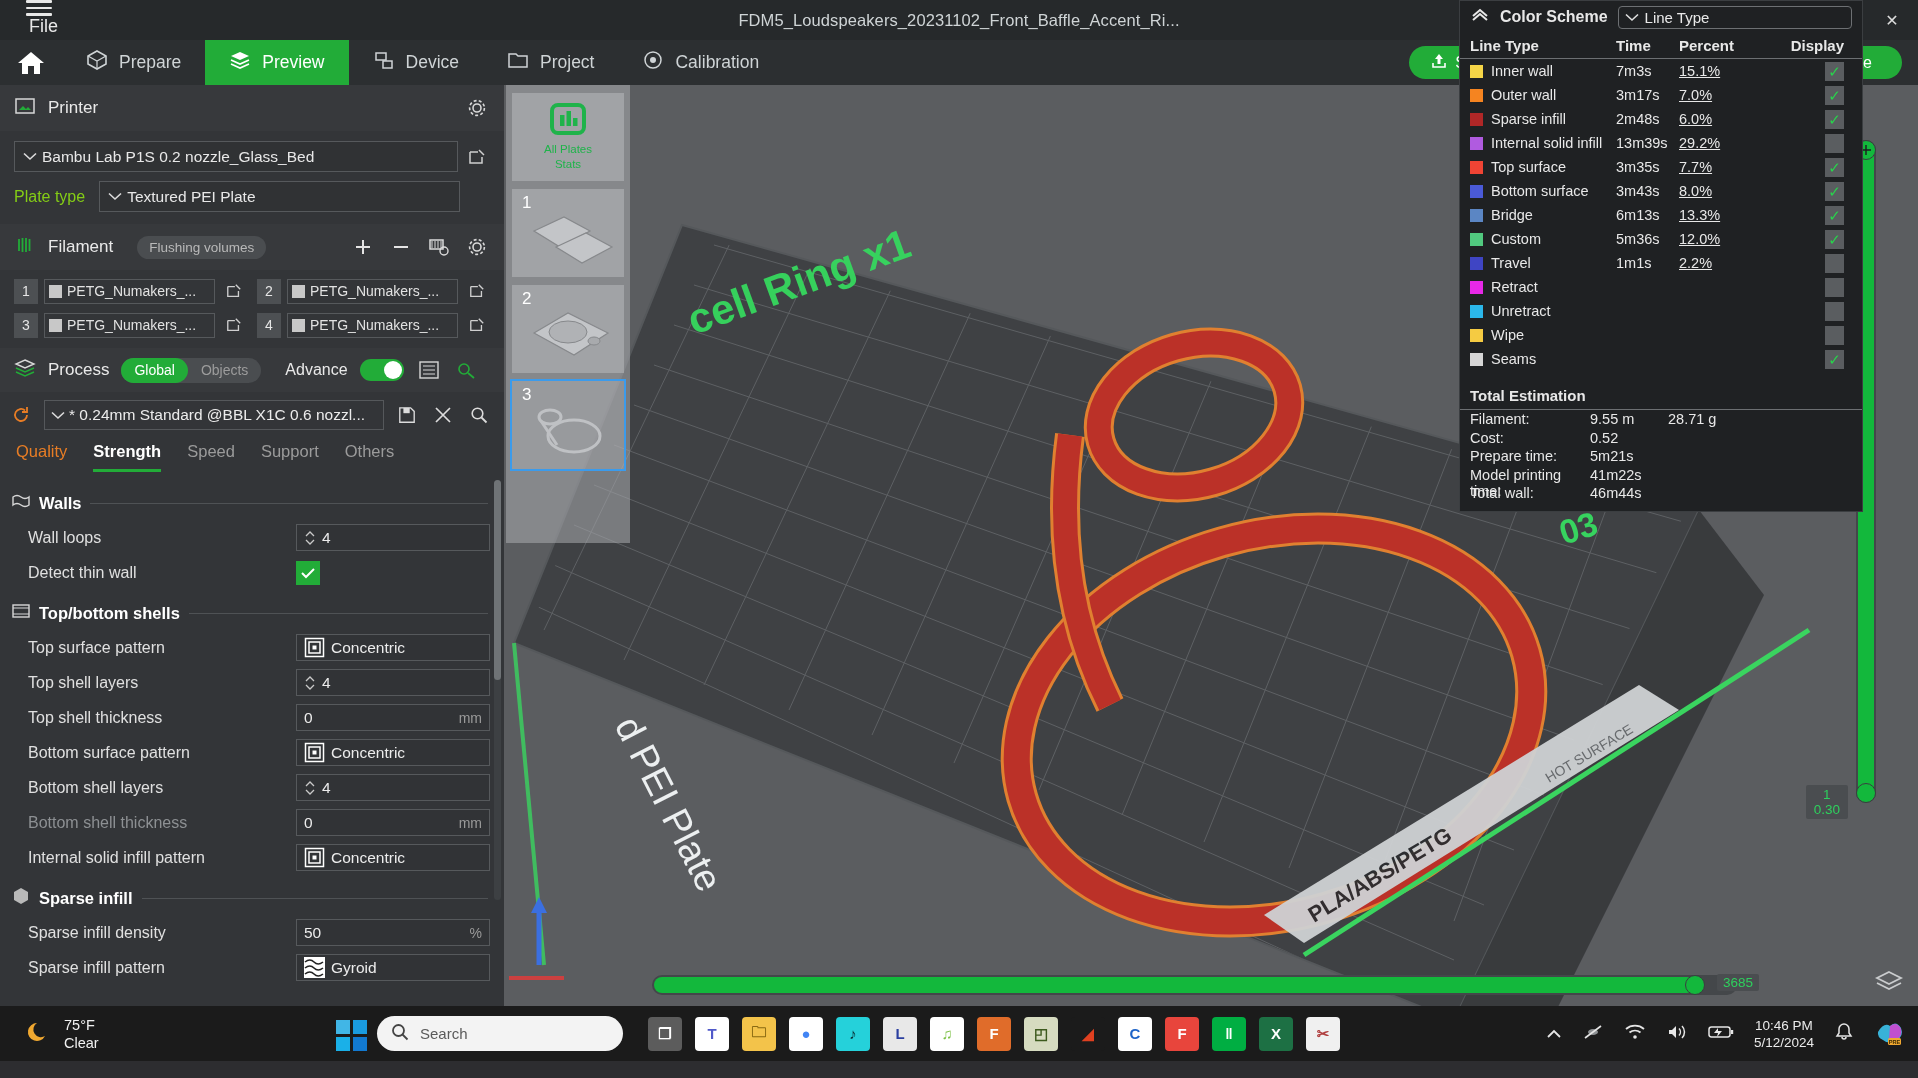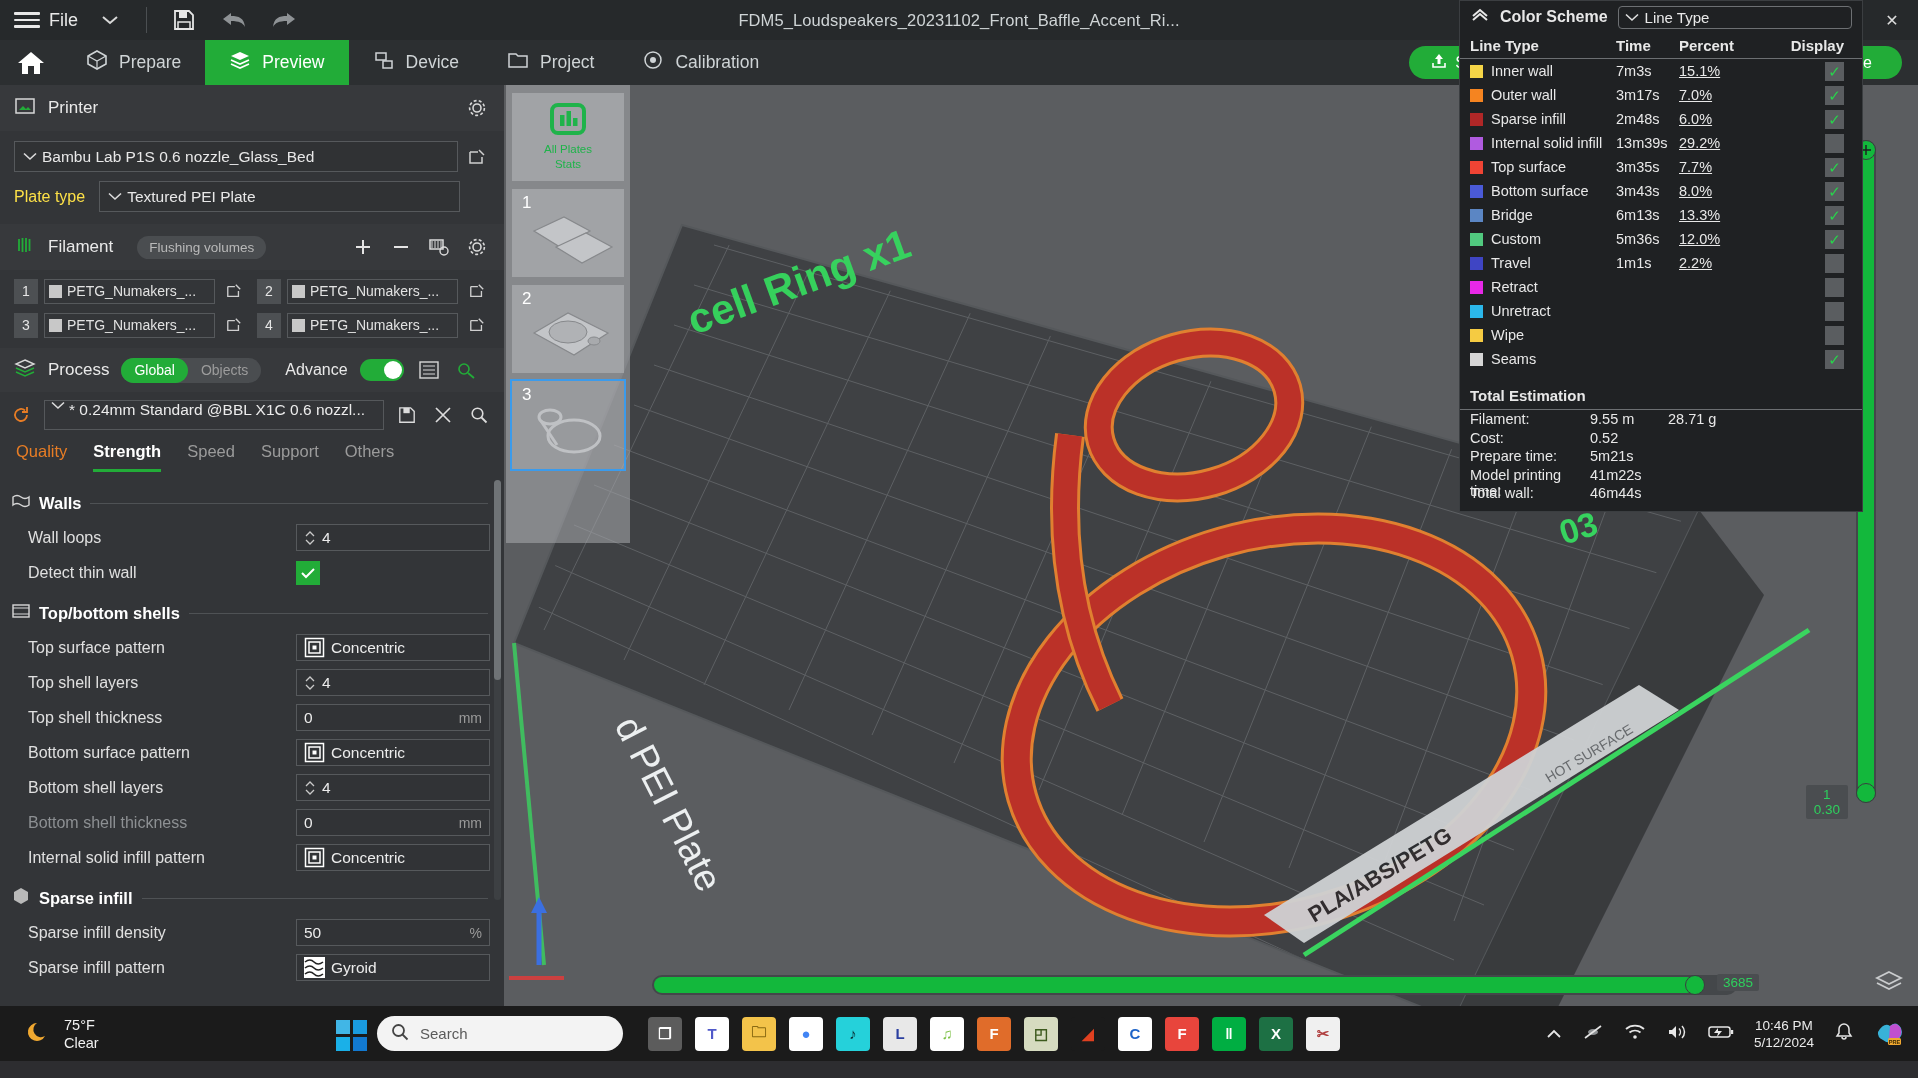--- a/index.html
+++ b/index.html
@@ -10,21 +10,21 @@
     font-family: "Liberation Sans", sans-serif;
     -webkit-font-smoothing: antialiased;
   }
   .app { position: relative; width: 1918px; height: 1078px; }
 
   
   .titlebar {
     position: absolute; left: 0; top: 0; width: 1918px; height: 40px;
     background: #26292b; display: flex; align-items: center;
   }
-  .tb-left { display: flex; align-items: center; height: 40px; padding-left: 14px; }
+  .tb-left { display: flex; align-items: center; height: 40px; padding-left: 14px; flex-direction: column; }
   .hamburger { width: 26px; height: 20px; display: flex; flex-direction: column; justify-content: center; gap: 4px; }
   .hamburger i { display: block; height: 2.5px; background: #e8e8e8; border-radius: 1px; }
   .tb-file { color: #e9e9e9; font-size: 18px; margin-left: 9px; }
   .tb-chev { margin-left: 22px; color: #dcdcdc; font-size: 15px; }
   .tb-sep { width: 1px; height: 26px; background: #4b4f52; margin: 0 20px 0 26px; }
   .tb-ico { width: 34px; height: 34px; display: flex; align-items: center; justify-content: center; margin-right: 16px; }
   .tb-title {
     position: absolute; left: 0; right: 0; text-align: center;
     color: #cfd4d6; font-size: 16.5px; letter-spacing: .1px; pointer-events: none;
   }
@@ -63,21 +63,21 @@
     height: 46px; display: flex; align-items: center; padding: 0 14px;
     background: #37393c; color: #e9e9e9; font-size: 17px; gap: 12px;
   }
   .lp-section-head .spacer { flex: 1; }
   .lp-body { padding: 10px 14px 6px 14px; }
   .combo {
     height: 31px; border: 1px solid #56595c; background: #303234; color: #e8e8e8;
     display: flex; align-items: center; padding: 0 8px; font-size: 15.5px; gap: 5px;
   }
   .row { display: flex; align-items: center; gap: 10px; }
-  .lbl { color: #fde047; font-size: 16px; }
+  .lbl { color: #84cc16; font-size: 16px; }
   .pill {
     background: #4a4d50; color: #b9b9b9; border-radius: 12px; font-size: 13.5px;
     padding: 4px 12px;
   }
   .icobtn { width: 26px; height: 26px; display: flex; align-items: center; justify-content: center; color: #d8d8d8; cursor: pointer; }
   .fila-grid { display: grid; grid-template-columns: 1fr 1fr; gap: 8px 10px; padding: 8px 14px 10px 14px; }
   .fila-item { display: flex; align-items: center; gap: 6px; }
   .fila-num {
     width: 24px; height: 25px; background: #4d5053; color: #e6e6e6; font-size: 14px;
     display: flex; align-items: center; justify-content: center;
@@ -89,21 +89,21 @@
   .swatch { width: 13px; height: 13px; background: #c8c8c8; flex: none; }
 
   .proc-head { height: 44px; display: flex; align-items: center; padding: 0 14px; background: #37393c; gap: 12px; }
   .seg { display: flex; background: #4a4d50; border-radius: 13px; height: 25px; align-items: center; }
   .seg span { font-size: 14px; padding: 0 13px; line-height: 25px; color: #9c9c9c; }
   .seg span.on { background: #22ac38; color: #fff; border-radius: 13px; height: 25px; }
   .toggle { width: 44px; height: 22px; border-radius: 11px; background: #22ac38; position: relative; }
   .toggle i { position: absolute; right: 2px; top: 2px; width: 18px; height: 18px; border-radius: 50%; background: #fff; }
 
   .preset-row { display: flex; align-items: center; gap: 10px; padding: 8px 12px 6px 8px; }
-  .preset-box { flex: 1; height: 30px; border: 1px solid #55585b; display: flex; align-items: flex-start; padding: 0 6px; color: #ececec; font-size: 15.5px; gap: 4px; overflow: hidden; white-space: nowrap; }
+  .preset-box { flex: 1; height: 30px; border: 1px solid #55585b; display: flex; align-items: center; padding: 0 6px; color: #ececec; font-size: 15.5px; gap: 4px; overflow: hidden; white-space: nowrap; }
 
   .tabs { display: flex; gap: 26px; padding: 6px 16px 0 16px; }
   .tab { font-size: 16.5px; color: #9b9b9b; padding-bottom: 8px; cursor: pointer; }
   .tab.quality { color: #e87d25; }
   .tab.active { color: #ffffff; font-weight: bold; border-bottom: 3px solid #22ac38; }
 
   .settings { padding: 8px 0 0 0; position: relative; height: 545px; overflow: hidden; }
   .grp { display: flex; align-items: center; gap: 9px; padding: 12px 16px 6px 12px; }
   .grp .gtitle { color: #ffffff; font-size: 16.5px; font-weight: bold; white-space: nowrap; }
   .grp .gline { flex: 1; height: 1px; background: #4f5255; }
@@ -347,21 +347,21 @@
           </svg>
       </span>
     </div>
 
     <div class="lp-body">
       <div class="row" style="gap:6px;">
         <div class="combo" style="flex:1;">
           <svg width="14" height="9" viewBox="0 0 14 9">
               <path d="M1 1.5 L7 7 L13 1.5" stroke="#dcdcdc" stroke-width="1.6" fill="none"></path>
             </svg>
-          <span>Bambu Lab P1S 0.6 nozzle_Glass_Bed</span>
+          <span>Bambu Lab P1S 0.2 nozzle_Glass_Bed</span>
         </div>
         <span class="icobtn">
           <svg width="18" height="18" viewBox="0 0 18 18">
               <path d="M2 4 h8 M2 4 v11 h12 V9" fill="none" stroke="#cfcfcf" stroke-width="1.5"></path>
               <path d="M11 2 l5 5" stroke="#cfcfcf" stroke-width="1.5"></path>
             </svg>
         </span>
       </div>
       <div class="row" style="margin-top:9px; gap:14px;">
         <span class="lbl">Plate type</span>

